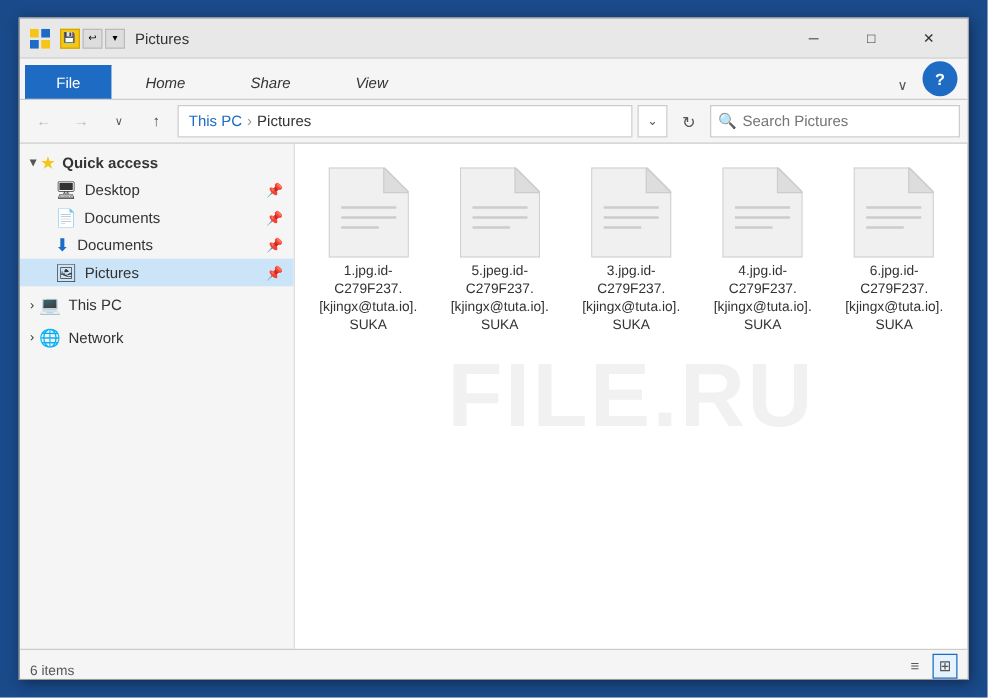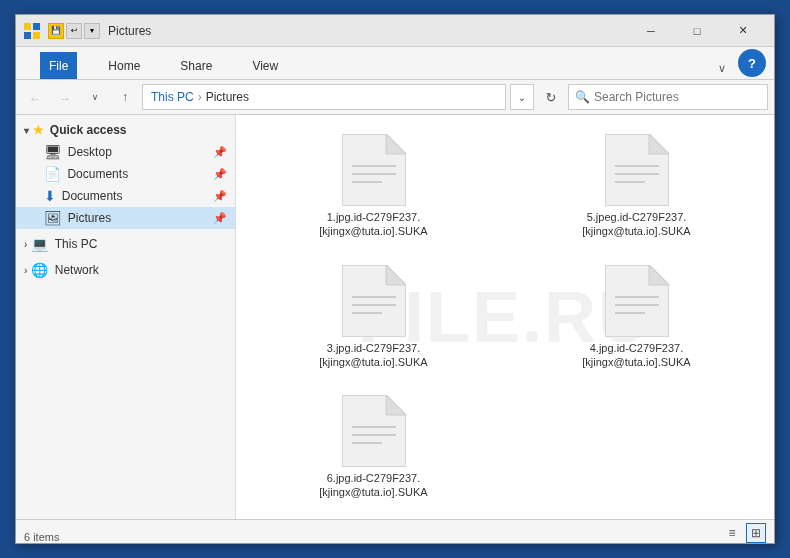--- a/index.html
+++ b/index.html
@@ -79,34 +79,33 @@
       background: #f5f5f5;
       border-bottom: 1px solid #ccc;
       flex-shrink: 0;
     }
     .ribbon-tabs {
       display: flex;
       align-items: flex-end;
       padding: 0 4px;
     }
     .ribbon-tab {
-      padding: 6px 8px;
+      padding: 6px 24px;
       font-size: 12px;
       cursor: pointer;
       border: 1px solid transparent;
       border-bottom: none;
       margin-right: 2px;
-      margin-left: 20px;
     }
     .ribbon-tab.active {
       background: #1e6bc4;
       color: white;
       border-color: #1e6bc4;
     }
-    .ribbon-tab:not(.active) { color: #333; }
+    .ribbon-tab:not(.active) { color: #333; font-style: italic; }
     .ribbon-chevron {
       margin-left: auto;
       padding: 4px 8px;
       font-size: 11px;
       color: #555;
       cursor: pointer;
     }
     .help-btn {
       width: 28px;
       height: 28px;
@@ -268,21 +267,21 @@
       transform: translate(-50%, -50%);
       font-size: 72px;
       font-weight: 900;
       color: rgba(200, 200, 200, 0.25);
       pointer-events: none;
       white-space: nowrap;
       letter-spacing: 2px;
     }
     .files-grid {
       display: grid;
-      grid-template-columns: repeat(2, 1fr);
+      grid-template-columns: repeat(5, 1fr);
       gap: 12px;
       position: relative;
       z-index: 1;
     }
     .file-item {
       display: flex;
       flex-direction: column;
       align-items: center;
       cursor: pointer;
       padding: 6px;

